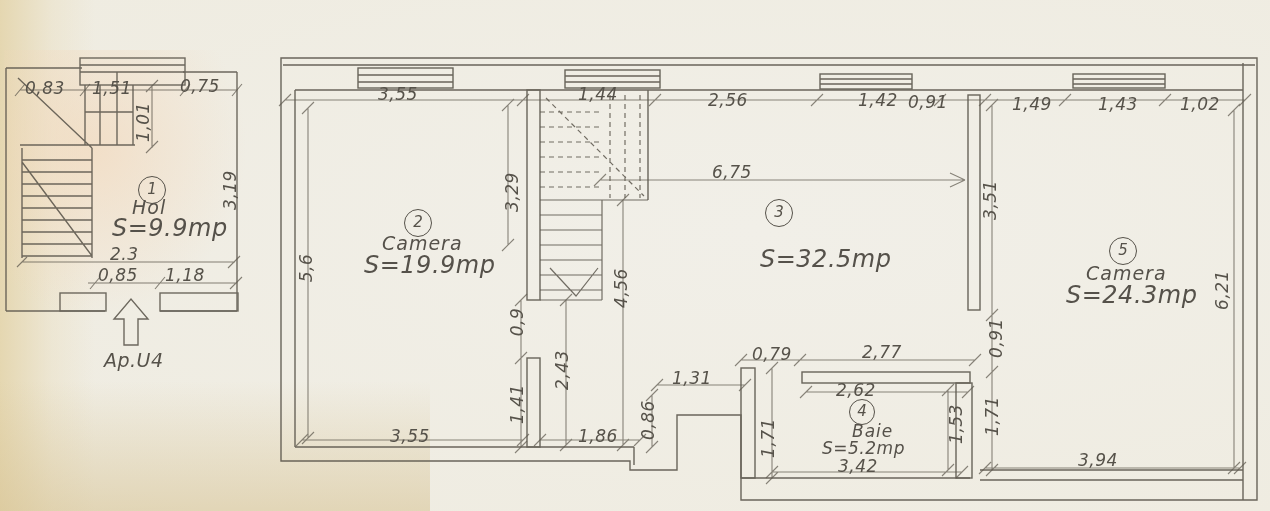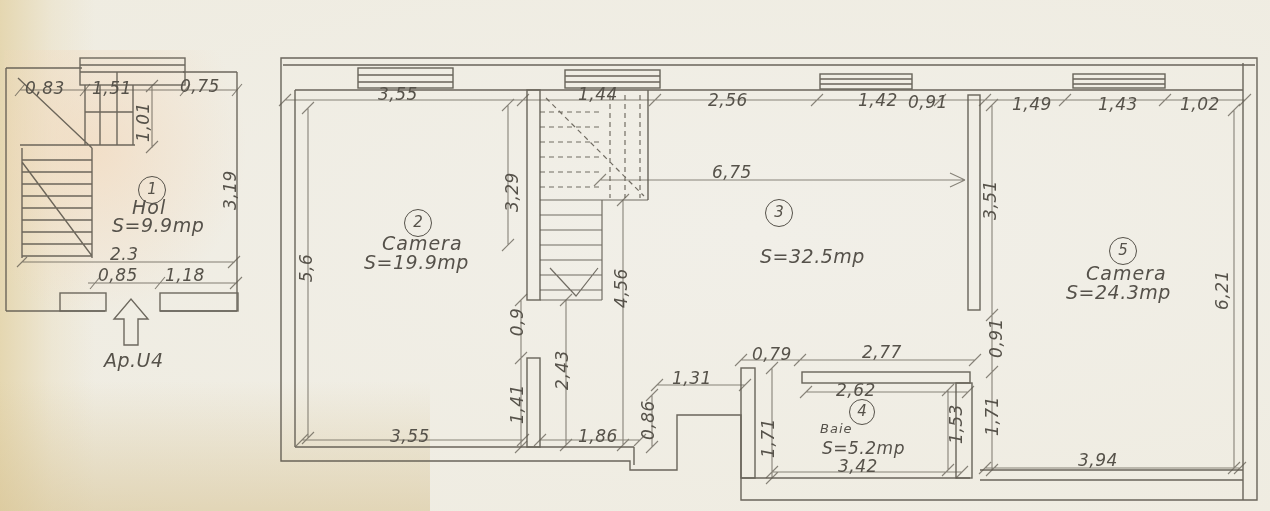--- a/index.html
+++ b/index.html
@@ -18,21 +18,21 @@
   .dim{
     position:absolute;font-style:italic;font-size:17px;line-height:20px;
     color:#56524a;letter-spacing:.5px;white-space:nowrap;
   }
   .v{width:60px;height:20px;text-align:center;transform:rotate(-90deg);}
   .roomnum{
     position:absolute;width:26px;height:26px;border:1.6px solid #56524a;border-radius:50%;
     text-align:center;line-height:25px;font-style:italic;font-size:15px;color:#56524a;
   }
   .roomname{position:absolute;font-style:italic;font-size:19px;color:#55514a;letter-spacing:1px;white-space:nowrap;}
-  .roomarea{position:absolute;font-style:italic;font-size:19px;color:#55514a;letter-spacing:.5px;white-space:nowrap;}
+  .roomarea{position:absolute;font-style:italic;font-size:24px;color:#55514a;letter-spacing:.5px;white-space:nowrap;}
   .watermark{
     position:absolute;left:36px;top:446px;font-size:34px;font-weight:bold;letter-spacing:1px;
     color:rgba(255,255,255,.95);
   }
 </style>
 </head>
 <body>
 
 <div class="page">
   <div class="tint-left"></div>
@@ -166,20 +166,20 @@
   <span class="dim" style="left:1078px;top:450px">3,94</span>
 
   <span class="roomnum" style="left:404px;top:209px">2</span>
   <span class="roomname" style="left:382px;top:232px">Camera</span>
   <span class="roomarea" style="left:364px;top:251px">S=19.9mp</span>
 
   <span class="roomnum" style="left:765px;top:199px">3</span>
   <span class="roomarea" style="left:760px;top:245px">S=32.5mp</span>
 
   <span class="roomnum" style="left:849px;top:399px;width:24px;height:24px;line-height:23px">4</span>
-  <span class="roomname" style="left:820px;top:421px;font-size:13px">Baie</span>
+  <span class="roomname" style="left:852px;top:421px;font-size:17px">Baie</span>
   <span class="roomarea" style="left:822px;top:438px;font-size:17px">S=5.2mp</span>
 
   <span class="roomnum" style="left:1109px;top:237px">5</span>
   <span class="roomname" style="left:1086px;top:262px">Camera</span>
   <span class="roomarea" style="left:1066px;top:281px">S=24.3mp</span>
 
 </div>
 
 </body></html>

